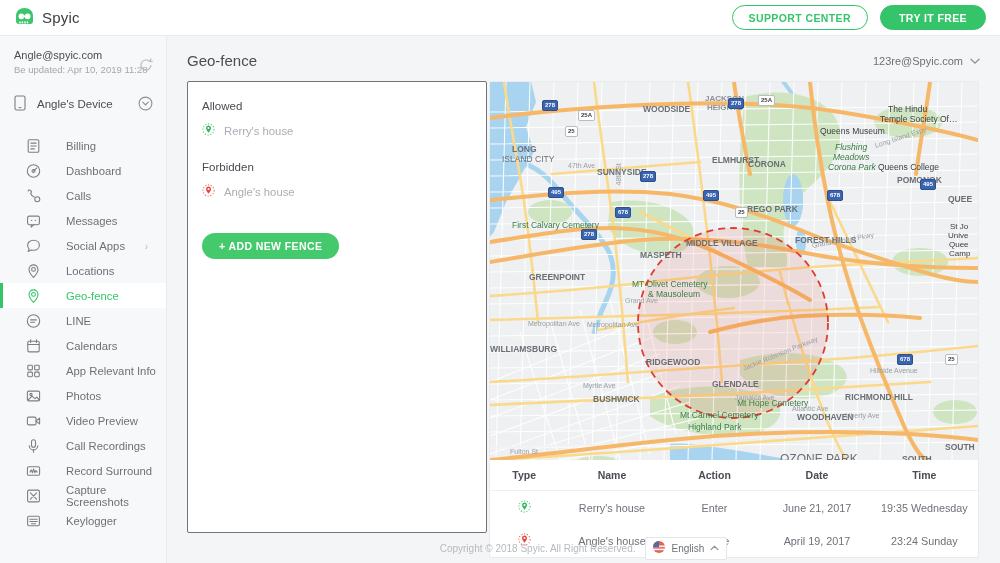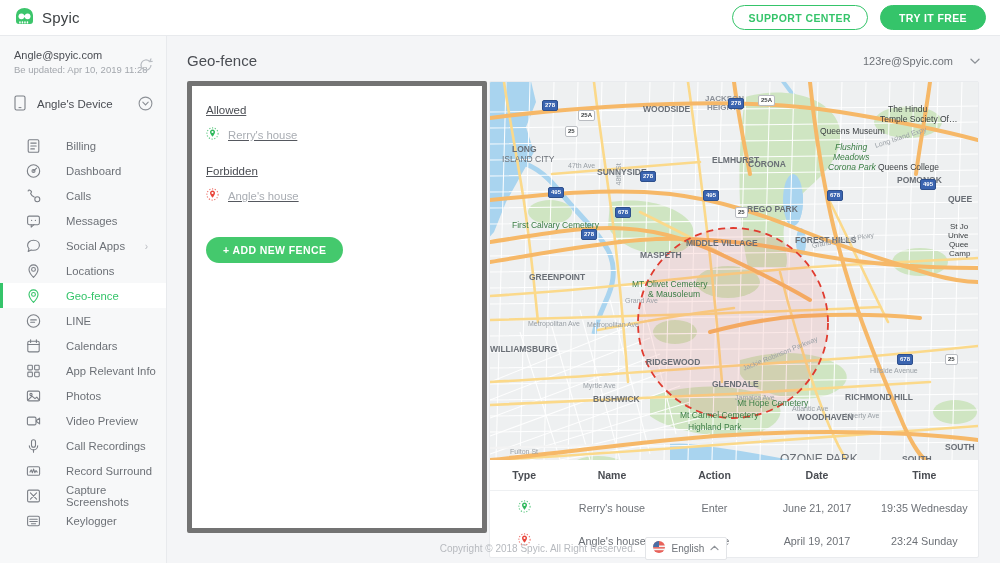--- a/index.html
+++ b/index.html
@@ -67,28 +67,28 @@
   .navitem.active .lbl{ color:#35c46a; }
   .chev{ position:absolute; right:18px; top:50%; transform:translateY(-50%);
          color:#b9bcc1; font-size:10px; }
 
   
   .content{ position:absolute; left:167px; top:36px; width:833px; height:527px;
             background:#f4f5f7; }
   .page-head{ display:flex; align-items:center; justify-content:space-between;
               padding:16px 20px 12px 20px; }
   .page-title{ font-size:15px; color:#4a4d53; font-weight:normal; }
-  .acctsel{ display:flex; align-items:center; gap:17px; font-size:11px;
+  .acctsel{ display:flex; align-items:center; gap:7px; font-size:11px;
             color:#6d7177; cursor:pointer; }
 
   .panels{ display:flex; gap:0; padding:0 20px; align-items:flex-start; }
 
   .leftcard{
-    width:300px; background:#fff; border:5px solid #737373; border-radius:2px;
-    padding:18px 0 0 0; height:452px; margin-right:2px;text-decoration:underline;
+    width:300px; background:#fff; border:1px solid #737373; border-radius:2px;
+    padding:18px 0 0 0; height:452px; margin-right:2px;
   }
   .sec-title{ font-size:11.5px; color:#4a4d53; padding:0 14px; margin-bottom:11px; }
   .fence-row{ display:flex; align-items:center; gap:9px; padding:0 14px;
               margin-bottom:22px; cursor:pointer; }
   .fence-name{ font-size:11.3px; color:#a9adb3; }
   .addbtn{
     margin:11px 0 0 14px; background:#44c96d; color:#fff;
     border:none; border-radius:15px; height:26px; padding:0 17px;
     font-size:10.5px; font-weight:bold; letter-spacing:.4px; cursor:pointer;
   }

